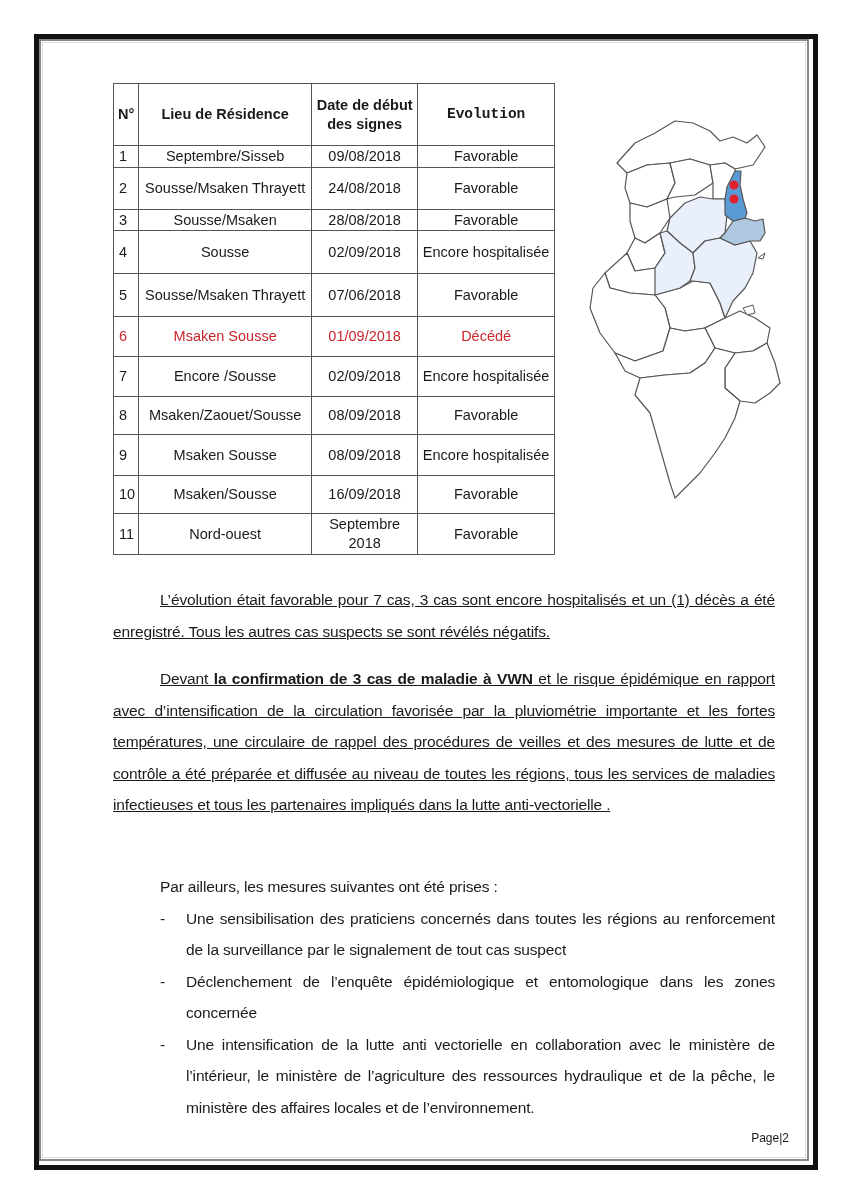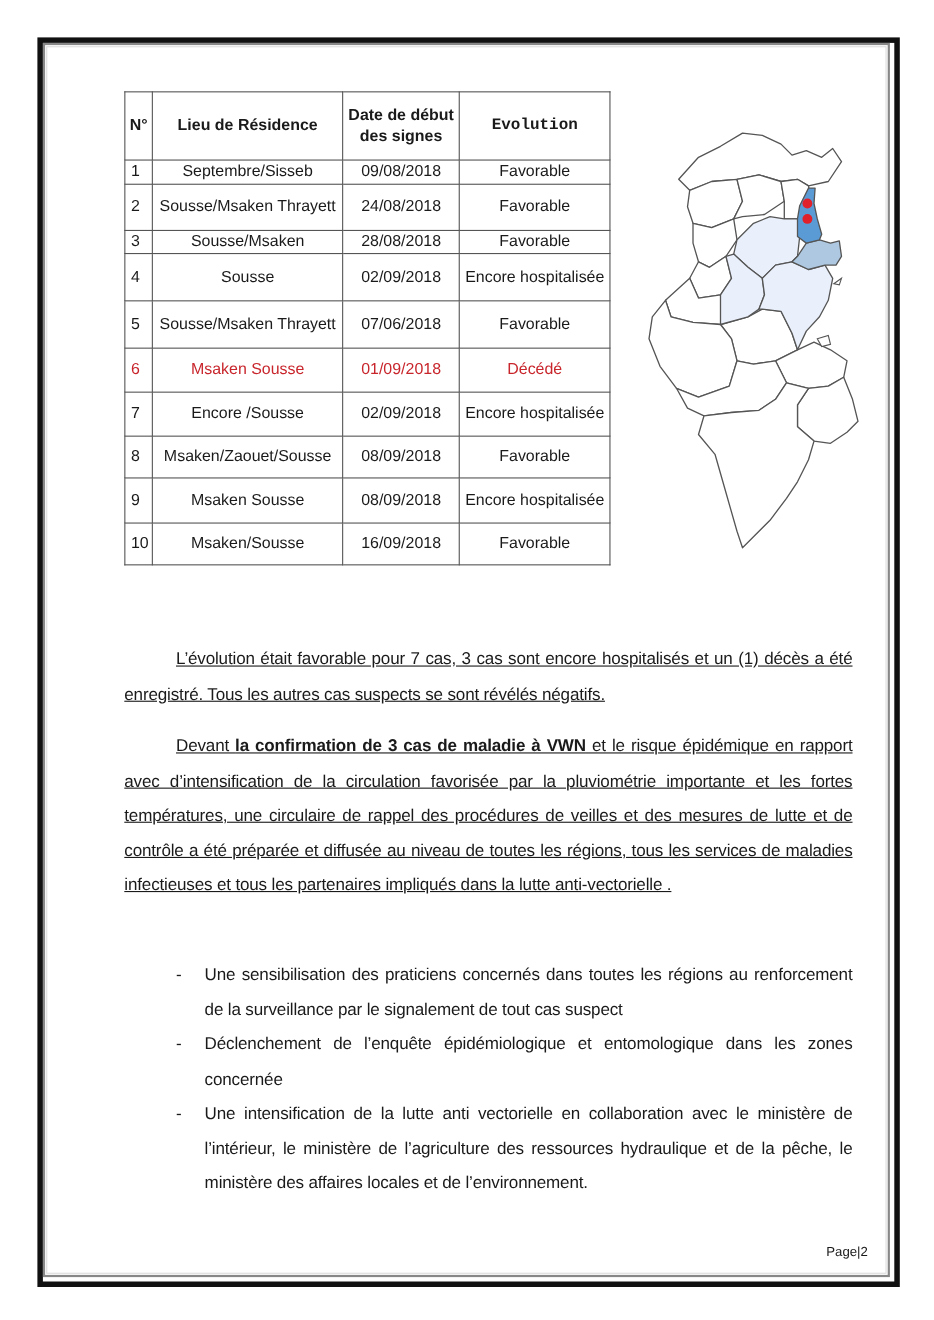--- a/index.html
+++ b/index.html
@@ -109,20 +109,26 @@
       <td>Msaken Sousse</td>
       <td>08/09/2018</td>
       <td>Encore hospitalisée</td>
     </tr>
     <tr style="height:38px">
       <td class="num">10</td>
       <td>Msaken/Sousse</td>
       <td>16/09/2018</td>
       <td>Favorable</td>
     </tr>
+    <tr style="height:41px">
+      <td class="num">11</td>
+      <td>Nord-ouest</td>
+      <td>Septembre 2018</td>
+      <td>Favorable</td>
+    </tr>
   </tbody>
 </table>
 
 <svg class="map" viewBox="0 0 225 405" xmlns="http://www.w3.org/2000/svg">
   <g fill="#ffffff" stroke="#555" stroke-width="1.2" stroke-linejoin="round">
 
     <path d="M42,60 L60,40 L80,30 L100,18 L118,20 L135,28 L145,38 L158,34 L172,40 L182,32 L190,44 L178,62 L160,66 L150,60 L135,62 L115,56 L95,60 L72,62 L52,70 Z"></path>
     <path d="M52,70 L72,62 L95,60 L100,80 L92,96 L72,104 L55,100 L50,85 Z"></path>
     <path d="M95,60 L115,56 L135,62 L138,80 L120,92 L100,94 L92,96 L100,80 Z"></path>
     <path d="M135,62 L150,60 L160,66 L162,80 L150,96 L138,96 L138,80 Z"></path>
@@ -149,20 +155,21 @@
 
   <path d="M183,155 L190,150 L188,156 Z" fill="#ffffff" stroke="#555" stroke-width="1"></path>
   <path d="M168,205 L178,202 L180,210 L172,212 Z" fill="#ffffff" stroke="#555" stroke-width="1"></path>
 </svg>
 
 <div class="text p1 indent">L’évolution était favorable pour 7 cas, 3 cas sont encore hospitalisés et un (1) décès a été enregistré. Tous les autres cas suspects se sont révélés négatifs.</div>
 
 <div class="text p2 indent"><span>Devant </span><b>la confirmation de 3 cas de maladie à VWN</b><span> et le risque épidémique  en rapport avec d’intensification de la circulation favorisée par la pluviométrie importante et les fortes températures, une circulaire de rappel des procédures de veilles et des mesures de lutte et de contrôle a été préparée et diffusée au niveau de toutes les régions, tous les services de maladies infectieuses et tous les partenaires impliqués dans la lutte anti-vectorielle .</span></div>
 
 <div class="text p3">
+  <div class="lead">Par ailleurs, les mesures suivantes ont été prises :</div>
   <ul class="measures">
     <li><span class="dash">-</span><span>Une sensibilisation des praticiens concernés dans toutes les régions au renforcement de la surveillance par le signalement de tout cas suspect</span></li>
     <li><span class="dash">-</span><span>Déclenchement de l’enquête épidémiologique et entomologique dans les zones concernée</span></li>
     <li><span class="dash">-</span><span>Une intensification de la lutte anti vectorielle en collaboration avec le ministère de l’intérieur, le ministère de l’agriculture des ressources hydraulique et de la pêche, le ministère des affaires locales et de l’environnement.</span></li>
   </ul>
 </div>
 
 <div class="footer">Page|2</div>
 
 </body></html>

